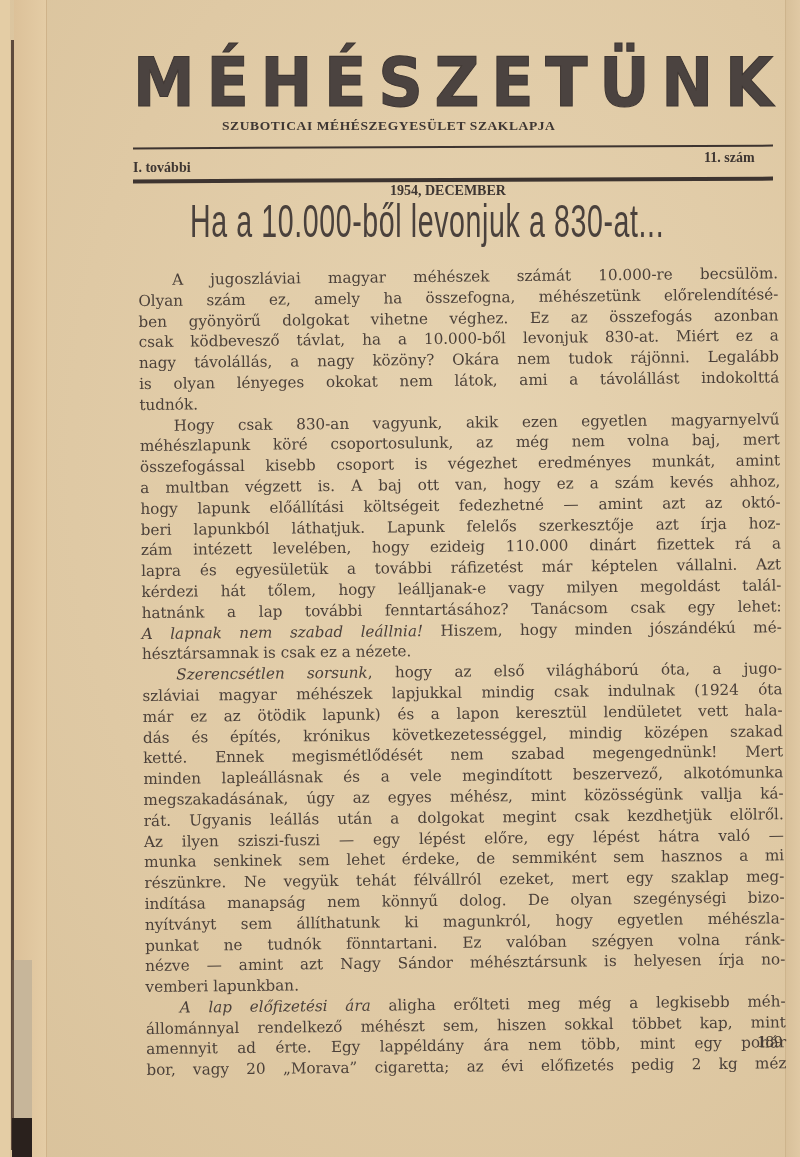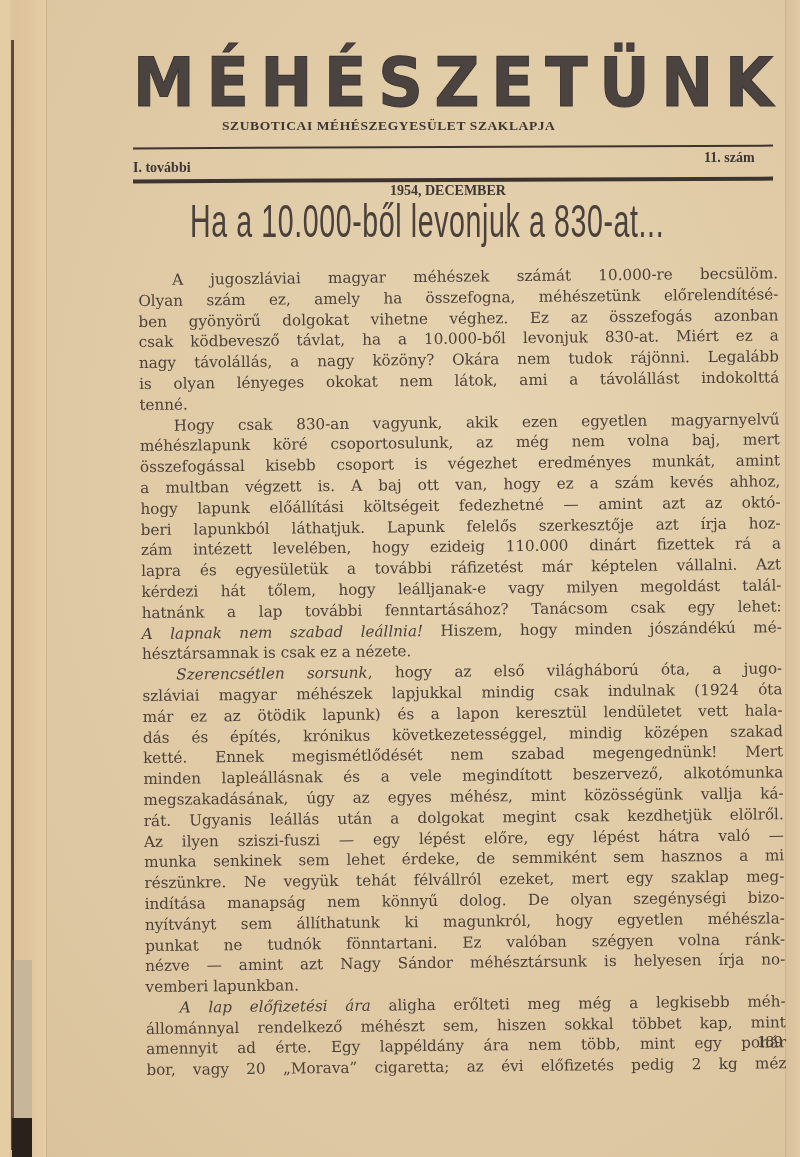--- a/index.html
+++ b/index.html
@@ -128,21 +128,21 @@
 
   <div class="headline">Ha a 10.000-ből levonjuk a 830-at...</div>
 
   <div class="article" id="article-body">
       <span class="line indent"><span>A jugoszláviai magyar méhészek számát 10.000-re becsülöm.</span></span>
       <span class="line"><span>Olyan szám ez, amely ha összefogna, méhészetünk előrelendítésé-</span></span>
       <span class="line"><span>ben gyönyörű dolgokat vihetne véghez. Ez az összefogás azonban</span></span>
       <span class="line"><span>csak ködbevesző távlat, ha a 10.000-ből levonjuk 830-at. Miért ez a</span></span>
       <span class="line"><span>nagy távolállás, a nagy közöny? Okára nem tudok rájönni. Legalább</span></span>
       <span class="line"><span>is olyan lényeges okokat nem látok, ami a távolállást indokolttá</span></span>
-      <span class="line last"><span>tenné.</span></span>
+      <span class="line last"><span>tudnók.</span></span>
       <span class="line indent"><span>Hogy csak 830-an vagyunk, akik ezen egyetlen magyarnyelvű</span></span>
       <span class="line"><span>méhészlapunk köré csoportosulunk, az még nem volna baj, mert</span></span>
       <span class="line"><span>összefogással kisebb csoport is végezhet eredményes munkát, amint</span></span>
       <span class="line"><span>a multban végzett is. A baj ott van, hogy ez a szám kevés ahhoz,</span></span>
       <span class="line"><span>hogy lapunk előállítási költségeit fedezhetné — amint azt az októ-</span></span>
       <span class="line"><span>beri lapunkból láthatjuk. Lapunk felelős szerkesztője azt írja hoz-</span></span>
       <span class="line"><span>zám intézett levelében, hogy ezideig 110.000 dinárt fizettek rá a</span></span>
       <span class="line"><span>lapra és egyesületük a további ráfizetést már képtelen vállalni. Azt</span></span>
       <span class="line"><span>kérdezi hát tőlem, hogy leálljanak-e vagy milyen megoldást talál-</span></span>
       <span class="line"><span>hatnánk a lap további fenntartásához? Tanácsom csak egy lehet:</span></span>

